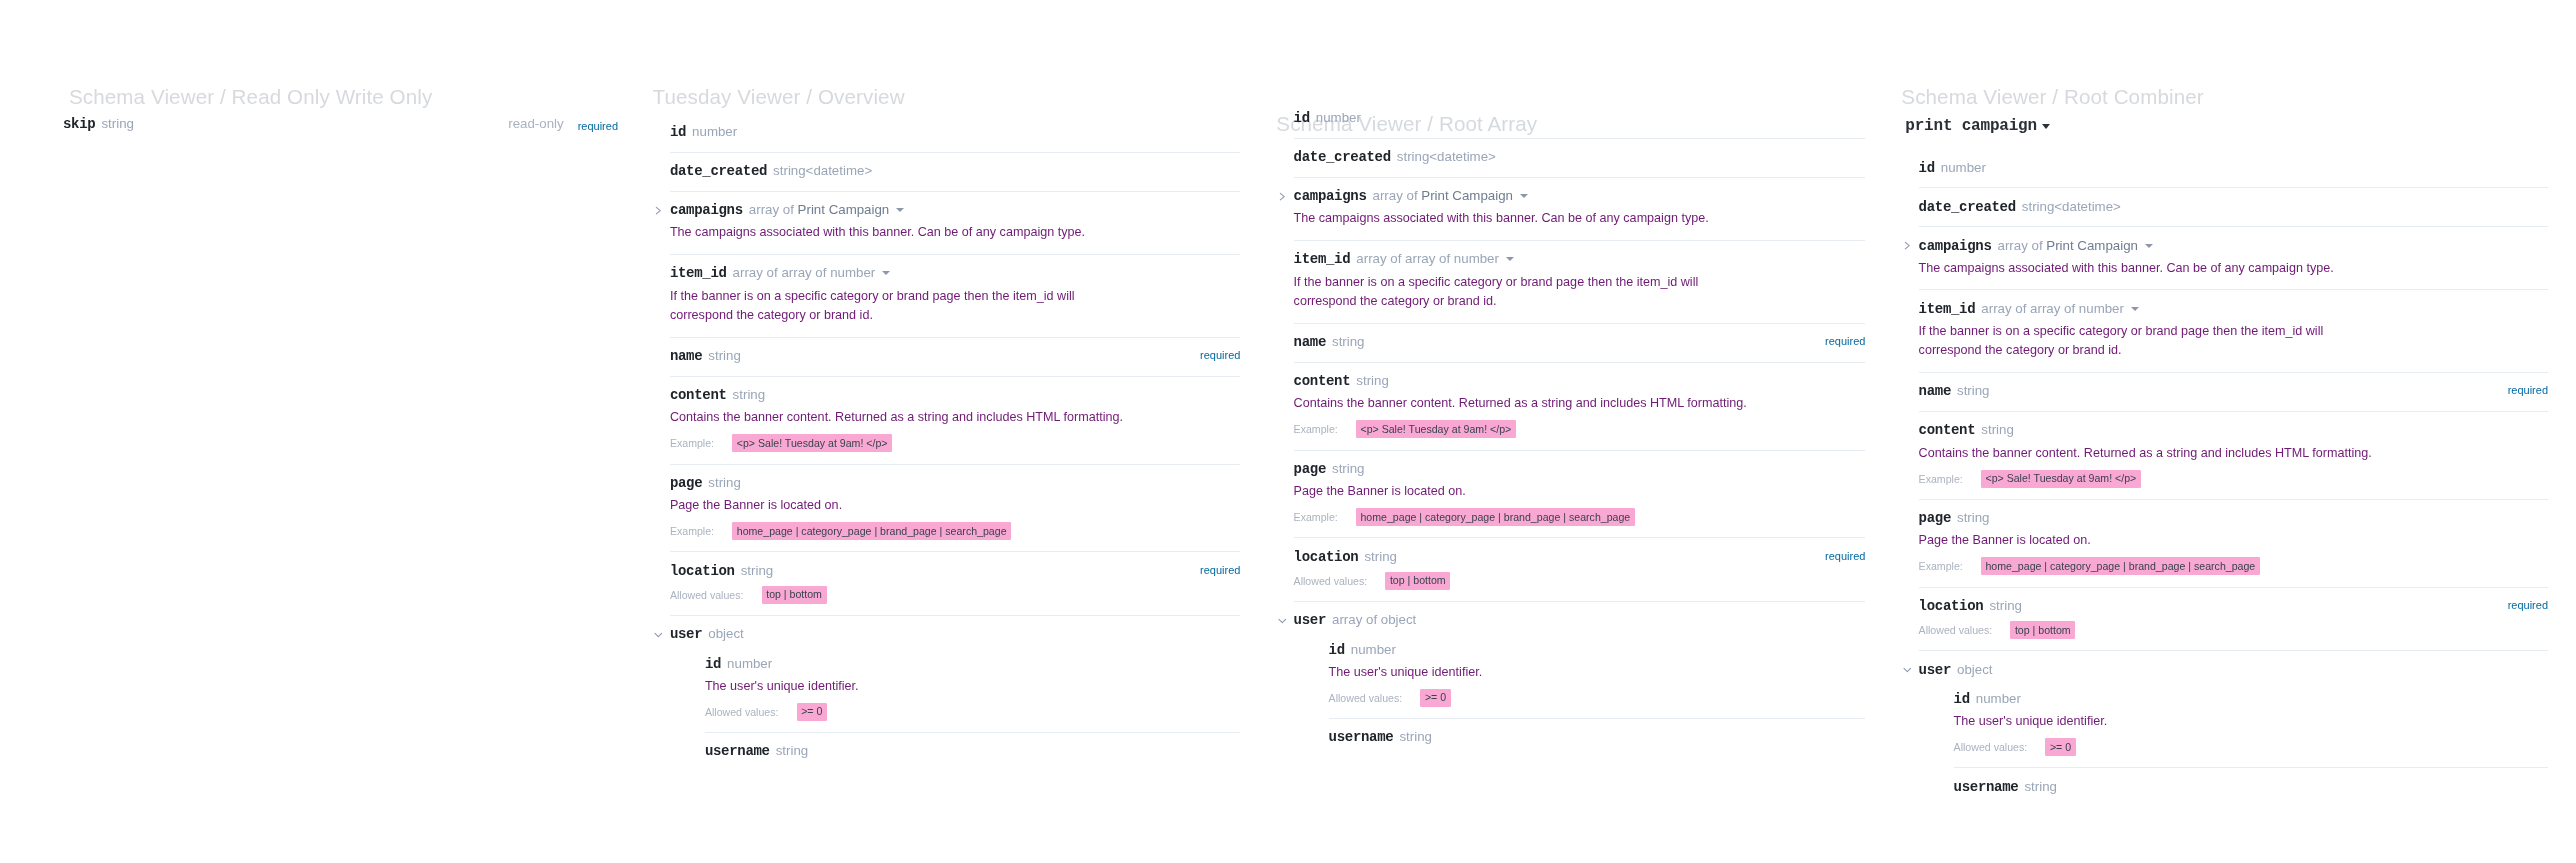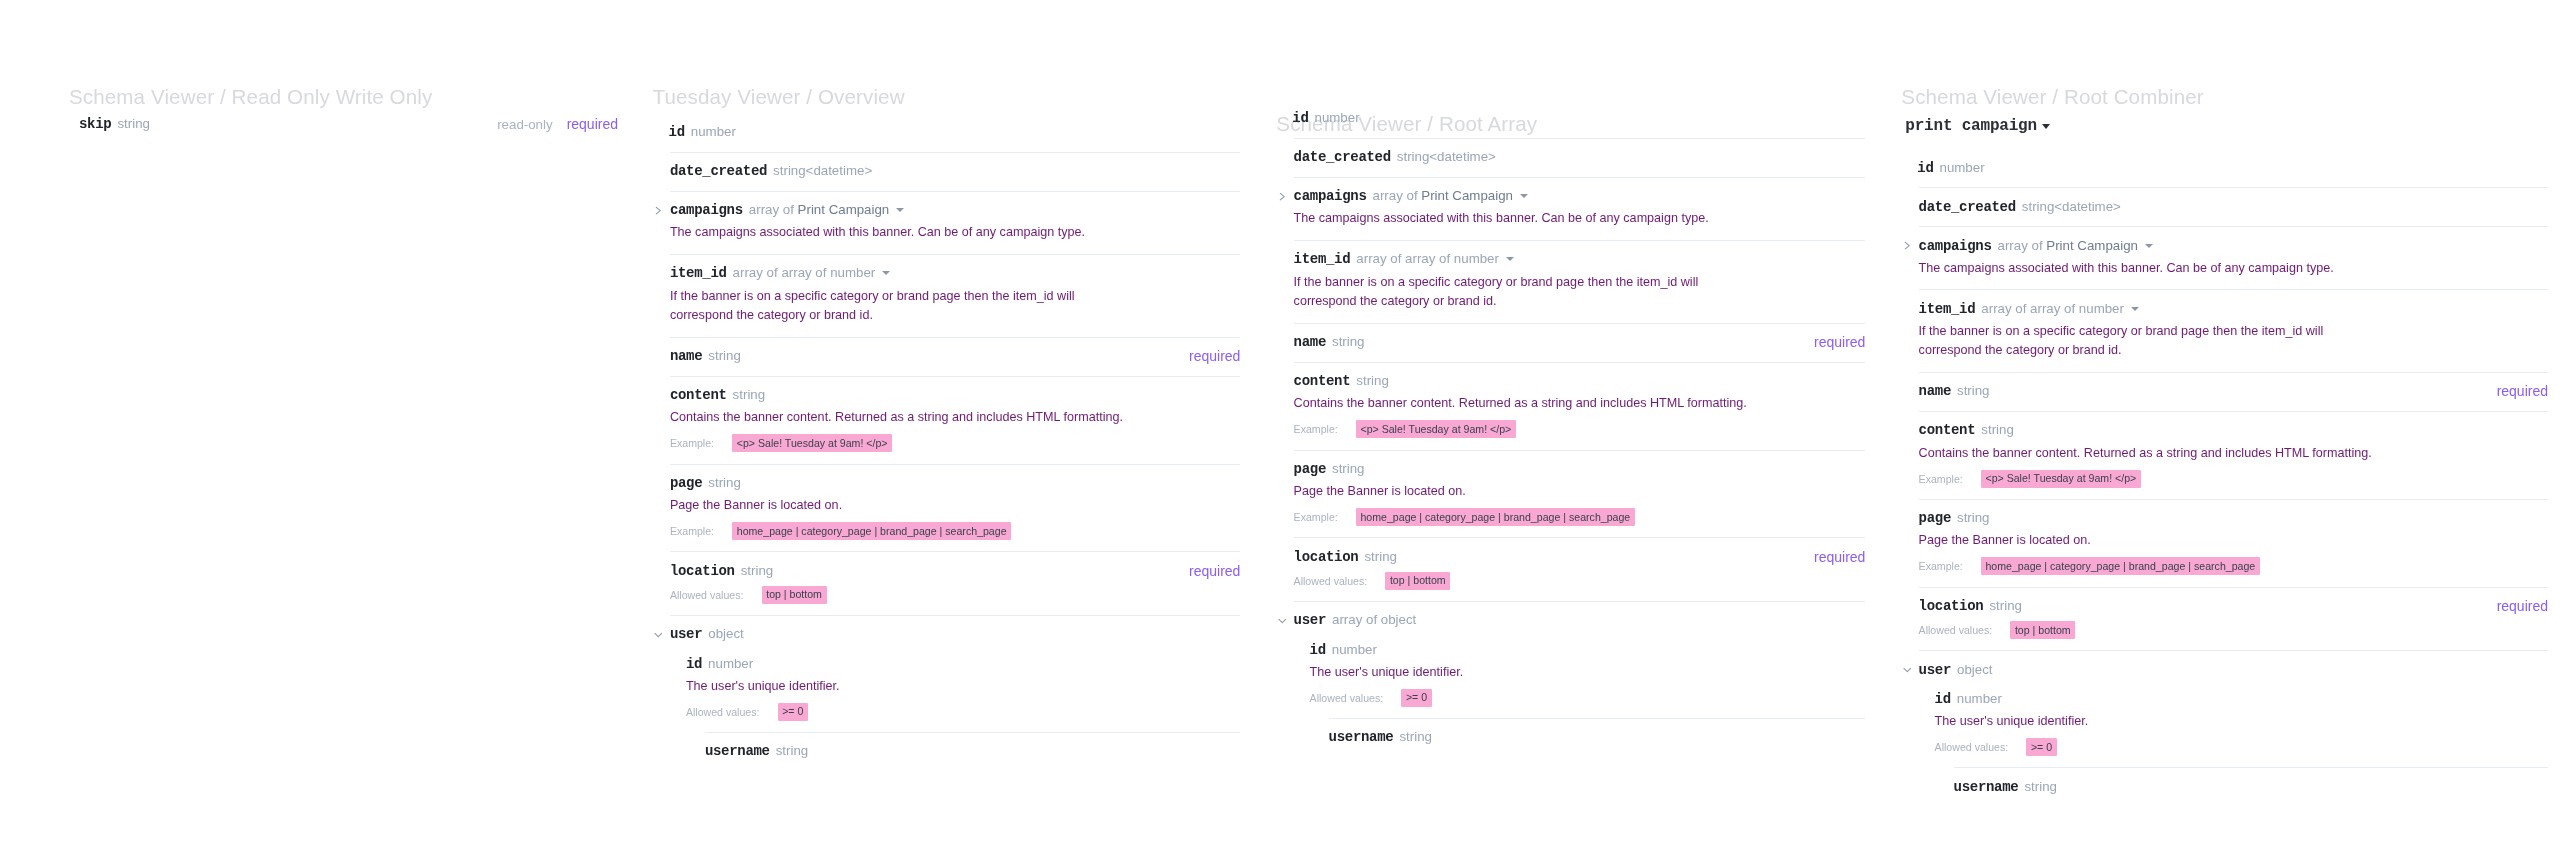--- a/index.html
+++ b/index.html
@@ -64,21 +64,21 @@
     position: relative; top: 1.3px;
   }
 
   
   .rows { display: block; }
   .row {
     position: relative;
     padding: 11.3px 0 11.3px 0;
     border-top: 0.7px solid #e7ecf3;
   }
-  .row:first-child { border-top: none; margin-left: 16px; }
+  .row:first-child { border-top: none; }
   .row.nodiv { border-top: none; }
 
   
   .lvl0 { margin-left: 0px; }
   .lvl1 { margin-left: 17.3px; }
   .lvl2 { margin-left: 35px; }
 
   .row-head {
     display: flex;
     align-items: baseline;
@@ -115,21 +115,21 @@
   .flags {
     position: absolute;
     right: 0;
     top: 0;
     display: flex;
     align-items: flex-end;
     gap: 14px;
     white-space: nowrap;
   }
   .flag-readonly { font-size: 13.3px; color: #a8b3c2; }
-  .flag-required { font-size: 14px; color: #8b5cf6; }
+  .flag-required { font-size: 11px; color: #0369a1; }
 
   .prop-desc {
     font-size: 12.6px;
     color: #701a75;
     line-height: 1.55;
     margin-top: 4.7px;
     max-width: 459px;
   }
   .meta-line {
     display: flex;

